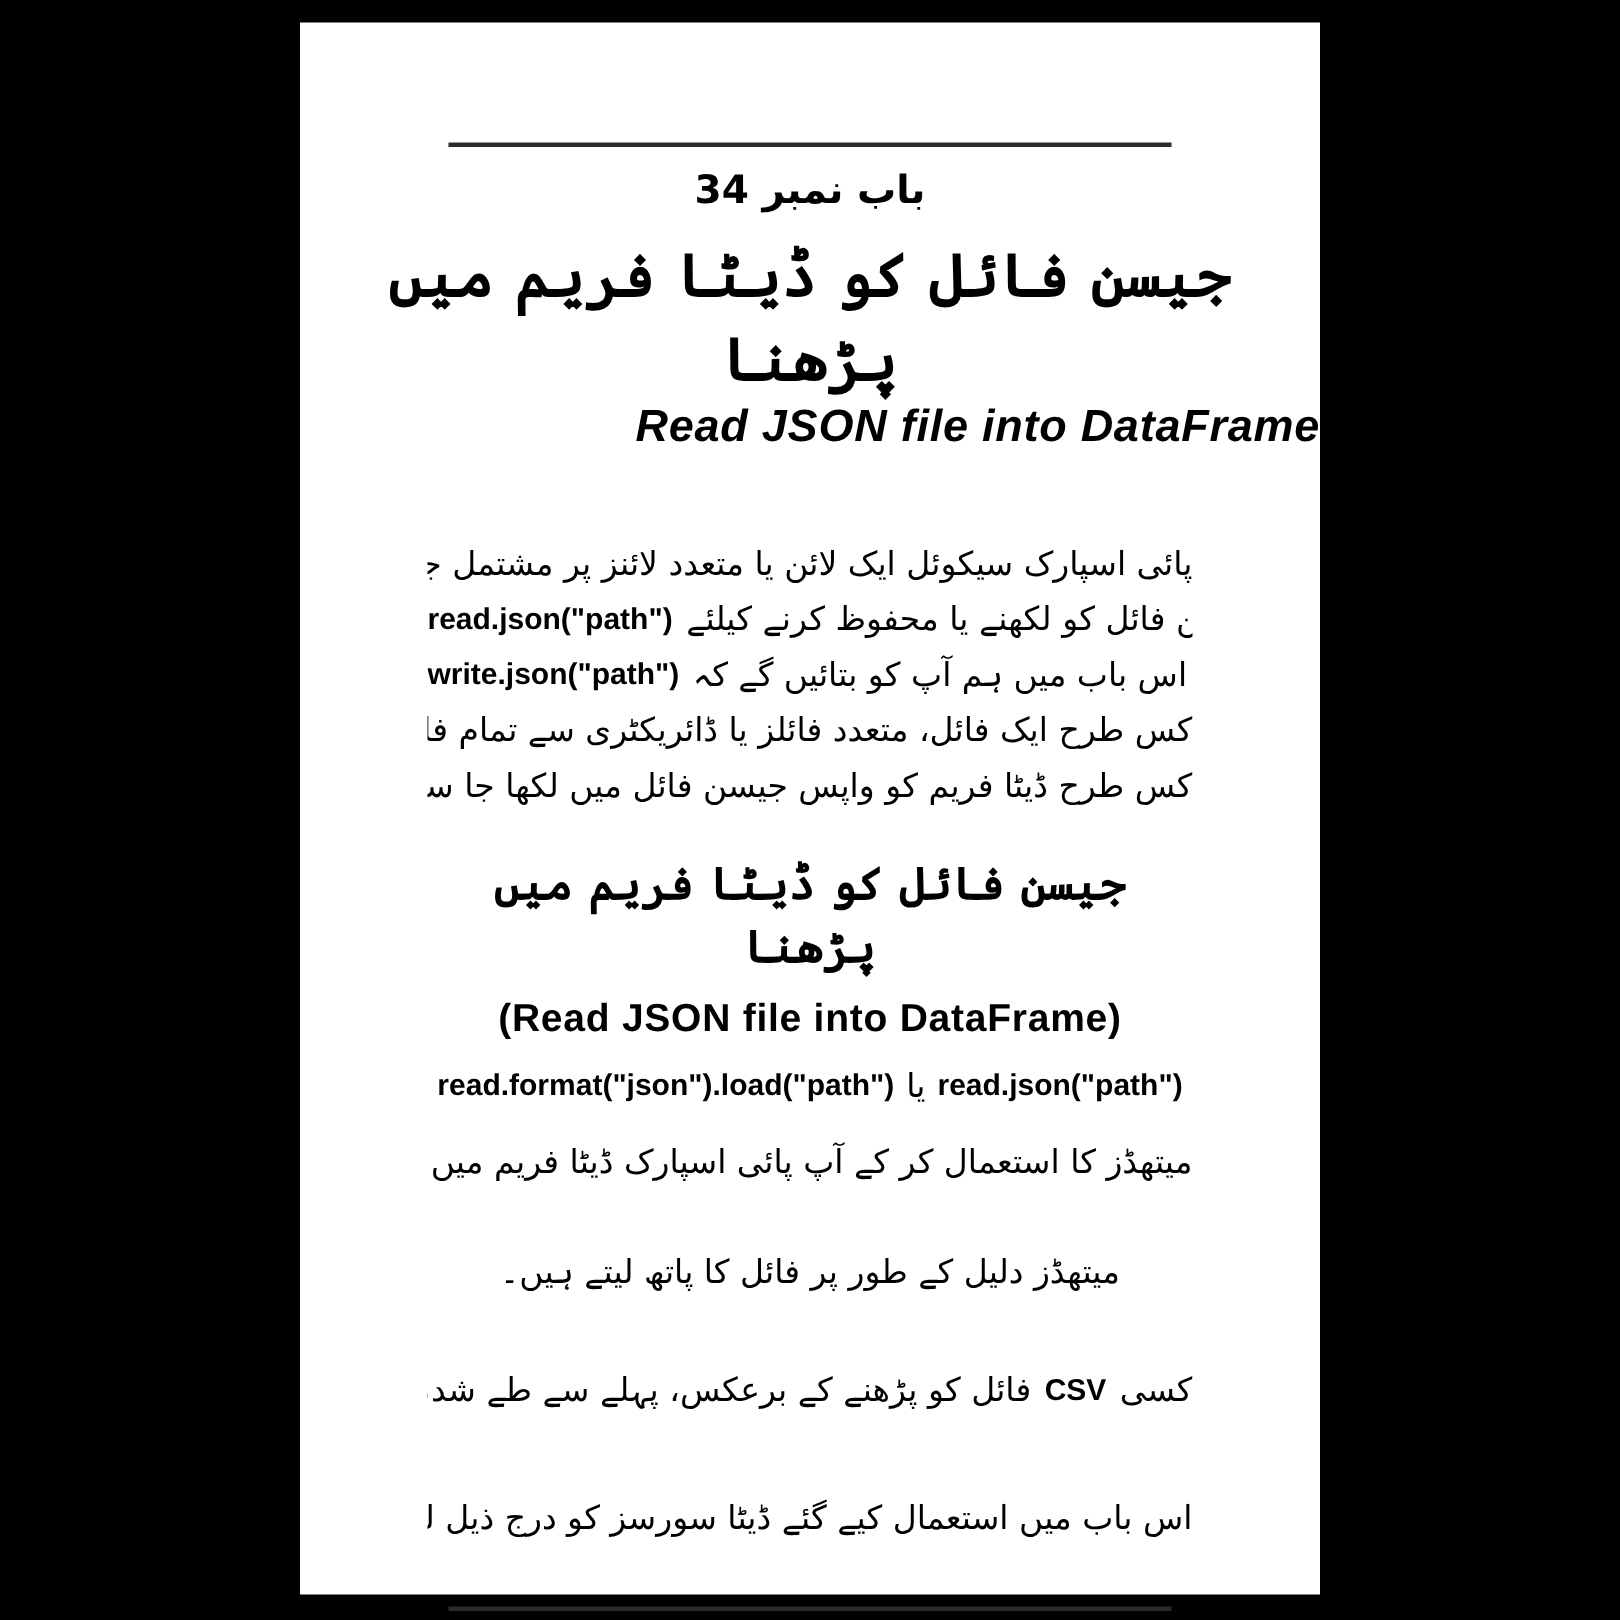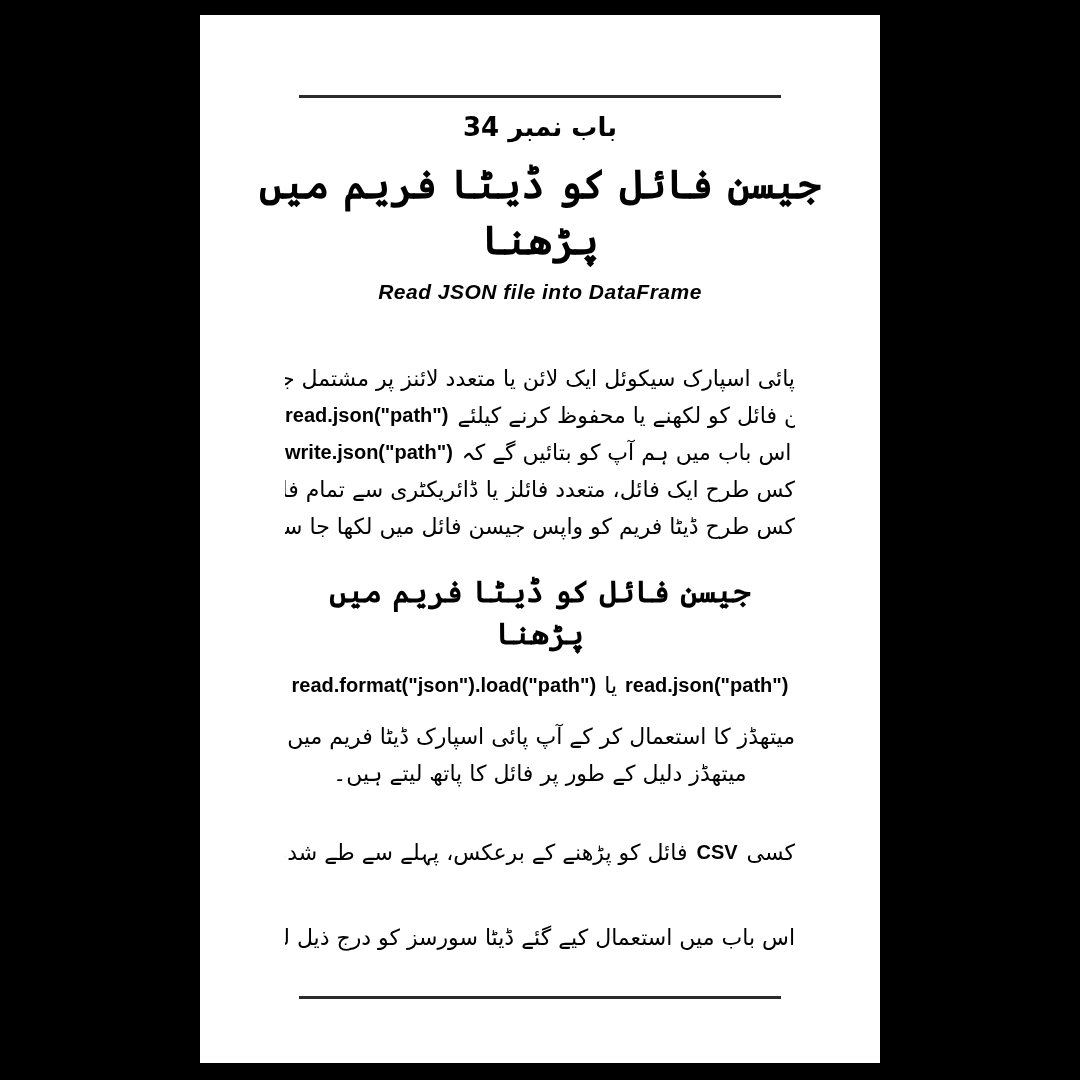--- a/index.html
+++ b/index.html
@@ -47,42 +47,41 @@
   .title-urdu {
     margin-top: 14px;
     text-align: center;
     direction: rtl;
     font-size: 40px;
     font-weight: bold;
     font-family: "DejaVu Serif", serif;
     line-height: 1.4;
   }
   .title-english {
-    margin-top: 12px;
-    text-align: center;
-    font-size: 21px;
+    text-align: right;
+    font-size: 30px;
     font-weight: bold;
     font-style: italic;
     letter-spacing: 0.5px;
   }
 
   .body-column {
     margin-top: 56px;
     padding: 0 85px;
   }
   .text-line {
     display: flex;
     align-items: center;
     gap: 9px;
     height: 37px;
     overflow: hidden;
     white-space: nowrap;
   }
   .align-right  { justify-content: flex-end; }
-  .align-center { justify-content: center; }
+  .align-center { justify-content: center; margin-top: 36px; }
   .justify-between { justify-content: space-between; }
 
   .urdu {
     direction: rtl;
     unicode-bidi: isolate;
     font-family: "DejaVu Sans", sans-serif;
     font-size: 22px;
     line-height: 37px;
   }
   .code {
@@ -153,20 +152,21 @@
         </div>
         <div class="text-line align-right">
           <span class="urdu" dir="rtl">کس طرح ایک فائل، متعدد فائلز یا ڈائریکٹری سے تمام فائلز کو ڈیٹا فریم میں پڑھا جا سکتا ہے اور</span>
         </div>
         <div class="text-line align-right">
           <span class="urdu" dir="rtl">کس طرح ڈیٹا فریم کو واپس جیسن فائل میں لکھا جا سکتا ہے۔</span>
         </div>
       </div>
 
       <div class="section-heading-urdu">جیسن فائل کو ڈیٹا فریم میں پڑھنا</div>
+      <div class="section-heading-english">(Read JSON file into DataFrame)</div>
 
       <div class="code-line">
         <span class="code" dir="ltr">read.format("json").load("path")</span>
         <span class="urdu" dir="rtl">یا</span>
         <span class="code" dir="ltr">read.json("path")</span>
       </div>
 
       <div class="para-methods">
         <div class="text-line align-right">
           <span class="urdu" dir="rtl">میتھڈز کا استعمال کر کے آپ پائی اسپارک ڈیٹا فریم میں ایک جیسن فائل کو پڑھ سکتے ہیں۔ یہ</span>

